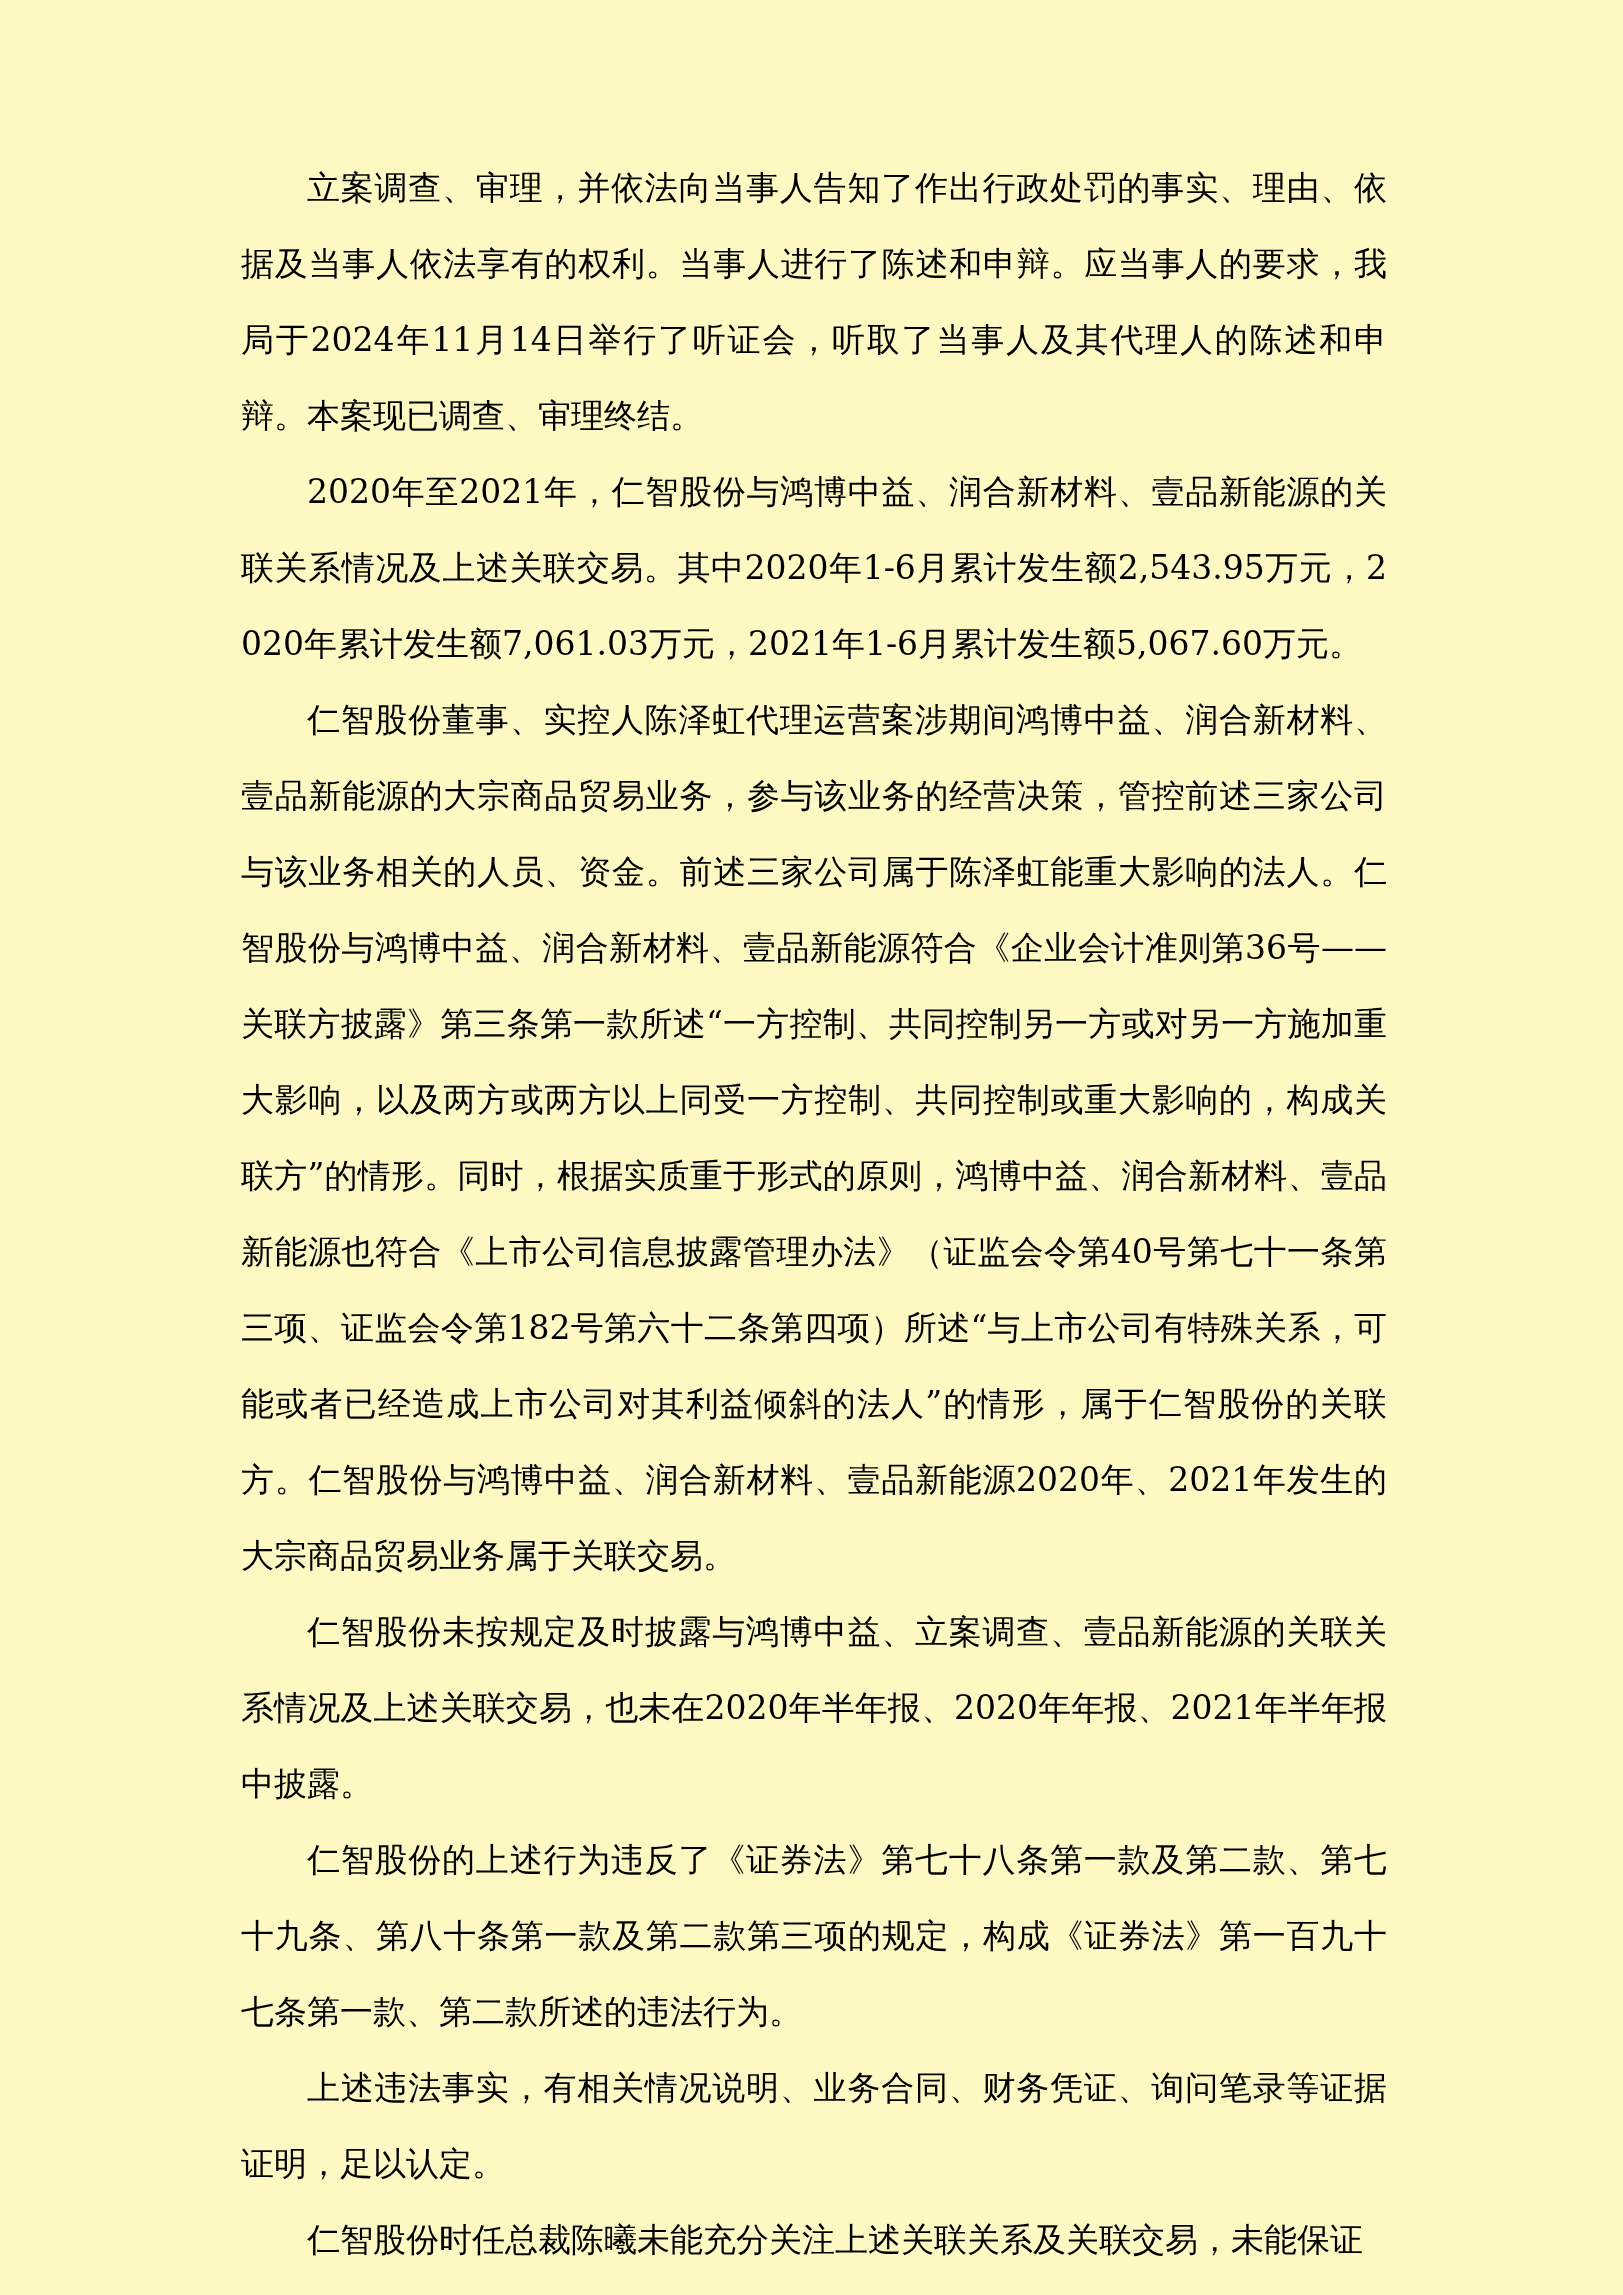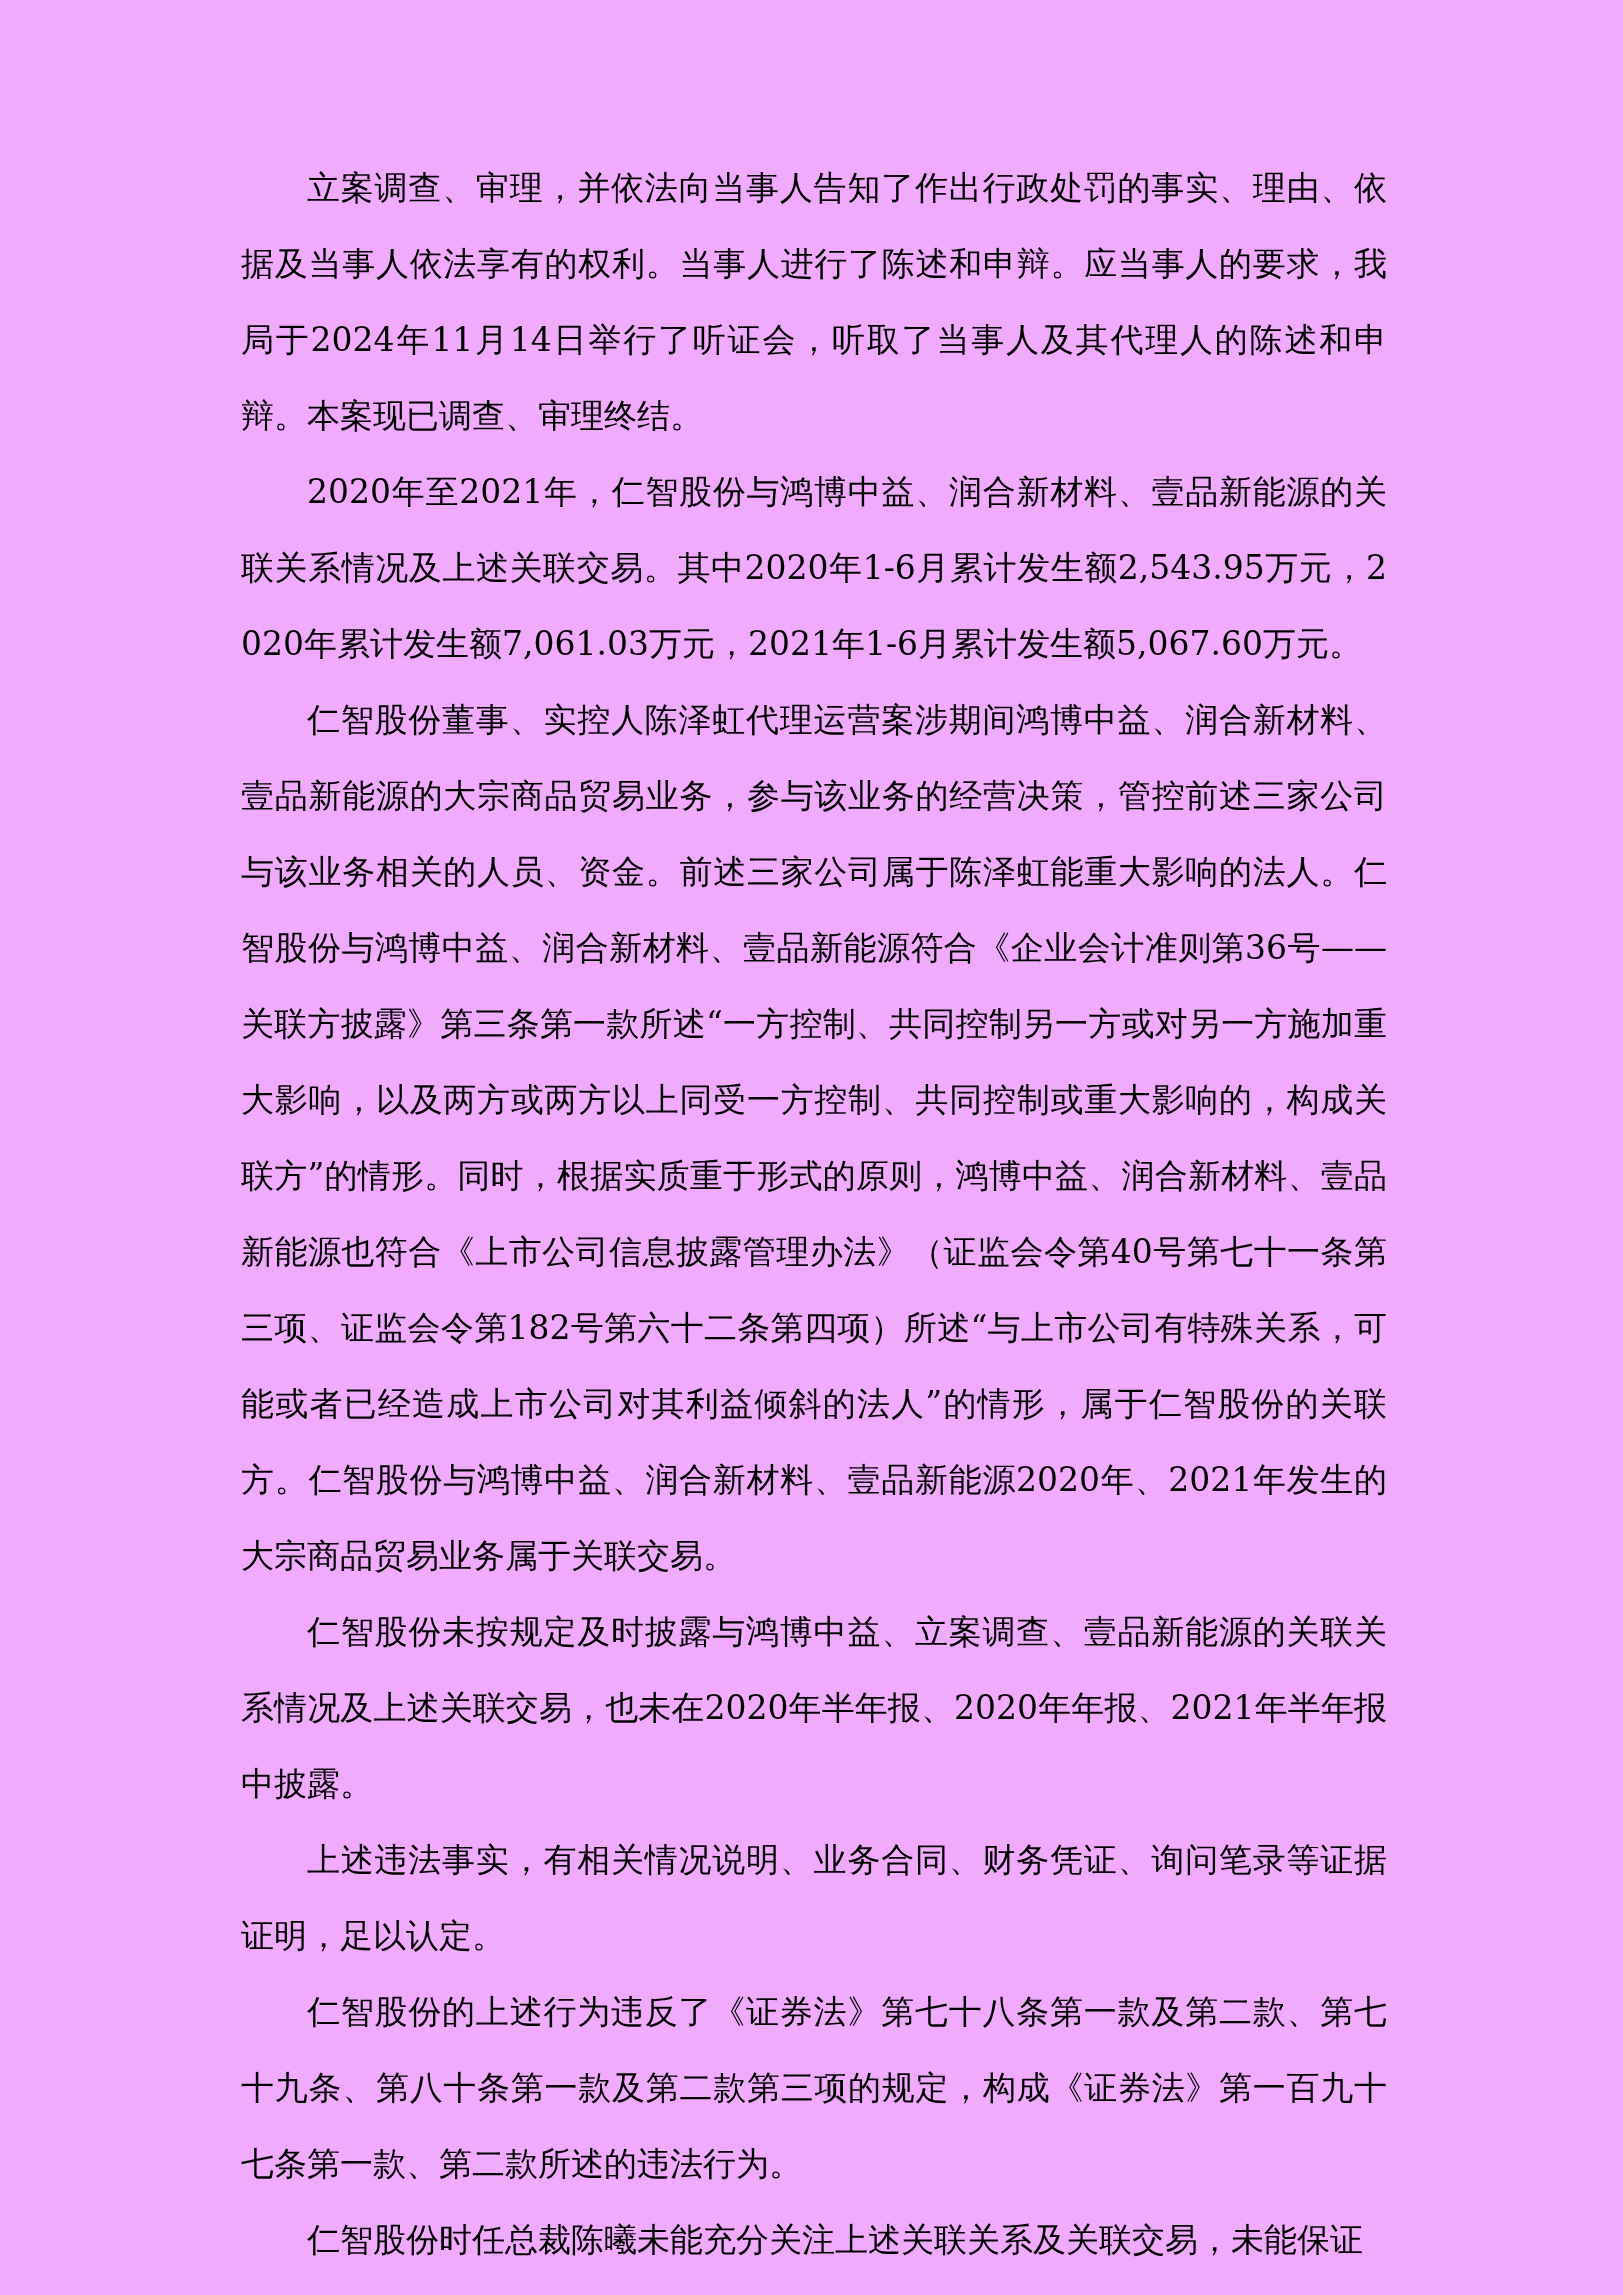--- a/index.html
+++ b/index.html
@@ -4,21 +4,21 @@
 <style>
   html, body {
     margin: 0;
     padding: 0;
     background: #ffffff;
   }
   .page {
     position: relative;
     width: 1623px;
     height: 2295px;
-    background: #f0abfc;
+    background: #fef9c3;
     margin: 0 auto;
     overflow: hidden;
   }
   .content {
     position: absolute;
     left: 241px;
     top: 150px;
     width: 1146px;
   }
   .para {
@@ -40,18 +40,18 @@
 </style>
 </head>
 <body>
 
 <div class="page">
   <div class="content">
     <p class="para">立案调查、审理，并依法向当事人告知了作出行政处罚的事实、理由、依据及当事人依法享有的权利。当事人进行了陈述和申辩。应当事人的要求，我局于2024年11月14日举行了听证会，听取了当事人及其代理人的陈述和申辩。本案现已调查、审理终结。</p>
     <p class="para">2020年至2021年，仁智股份与鸿博中益、润合新材料、壹品新能源的关联关系情况及上述关联交易。其中2020年1-6月累计发生额2,543.95万元，2020年累计发生额7,061.03万元，2021年1-6月累计发生额5,067.60万元。</p>
     <p class="para">仁智股份董事、实控人陈泽虹代理运营案涉期间鸿博中益、润合新材料、壹品新能源的大宗商品贸易业务，参与该业务的经营决策，管控前述三家公司与该业务相关的人员、资金。前述三家公司属于陈泽虹能重大影响的法人。仁智股份与鸿博中益、润合新材料、壹品新能源符合《企业会计准则第36号——关联方披露》第三条第一款所述“一方控制、共同控制另一方或对另一方施加重大影响，以及两方或两方以上同受一方控制、共同控制或重大影响的，构成关联方”的情形。同时，根据实质重于形式的原则，鸿博中益、润合新材料、壹品新能源也符合《上市公司信息披露管理办法》（证监会令第40号第七十一条第三项、证监会令第182号第六十二条第四项）所述“与上市公司有特殊关系，可能或者已经造成上市公司对其利益倾斜的法人”的情形，属于仁智股份的关联方。仁智股份与鸿博中益、润合新材料、壹品新能源2020年、2021年发生的大宗商品贸易业务属于关联交易。</p>
     <p class="para">仁智股份未按规定及时披露与鸿博中益、立案调查、壹品新能源的关联关系情况及上述关联交易，也未在2020年半年报、2020年年报、2021年半年报中披露。</p>
+    <p class="para">仁智股份的上述行为违反了《证券法》第七十八条第一款及第二款、第七十九条、第八十条第一款及第二款第三项的规定，构成《证券法》第一百九十七条第一款、第二款所述的违法行为。</p>
     <p class="para">上述违法事实，有相关情况说明、业务合同、财务凭证、询问笔录等证据证明，足以认定。</p>
-    <p class="para">仁智股份的上述行为违反了《证券法》第七十八条第一款及第二款、第七十九条、第八十条第一款及第二款第三项的规定，构成《证券法》第一百九十七条第一款、第二款所述的违法行为。</p>
     <p class="para last-partial">仁智股份时任总裁陈曦未能充分关注上述关联关系及关联交易，未能保证公</p>
   </div>
 </div>
 
 
 </body></html>

